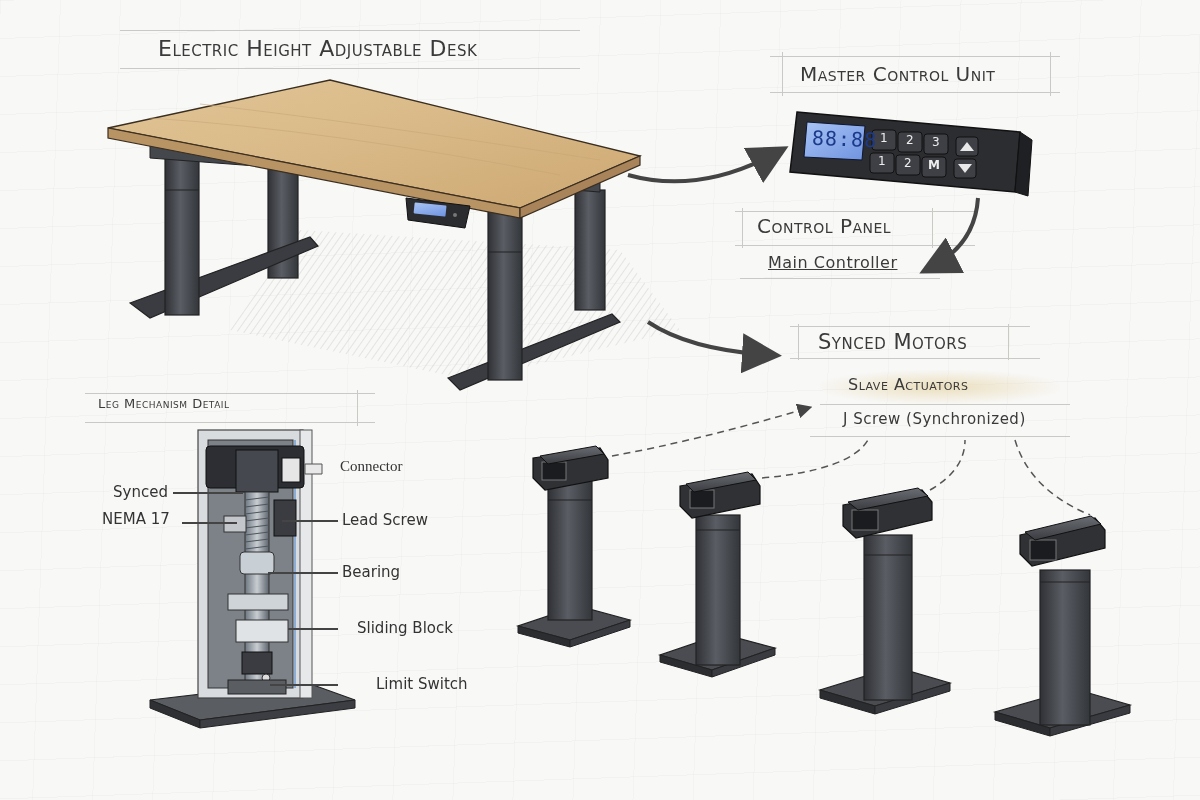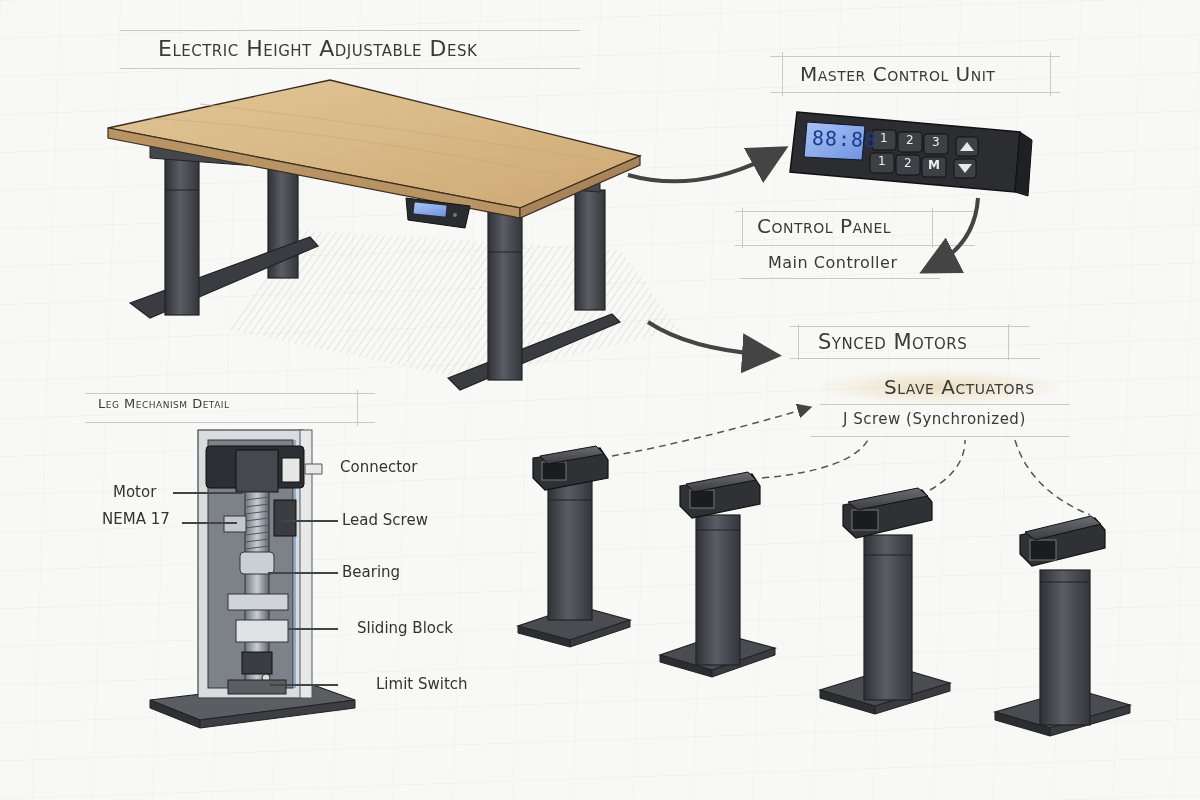--- a/index.html
+++ b/index.html
@@ -22,23 +22,23 @@
     position: absolute;
     font-family: "DejaVu Sans", sans-serif;
     color: #3a3a3a;
     white-space: nowrap;
     letter-spacing: 0.5px;
   }
   .smallcaps { font-variant: small-caps; }
   .title-main { left: 158px; top: 36px; font-size: 22px; }
   .title-master { left: 800px; top: 62px; font-size: 20px; }
   .title-panel { left: 757px; top: 214px; font-size: 20px; }
-  .sub-panel { left: 768px; top: 253px; font-size: 16px; }
+  .sub-panel { left: 768px; top: 253px; font-size: 16px; text-decoration: underline; }
   .title-synced { left: 818px; top: 330px; font-size: 21px; }
-  .title-slave { left: 848px; top: 375px; font-size: 20px; margin-left: 36px; }
+  .title-slave { left: 848px; top: 375px; font-size: 16px; }
   .sub-slave { left: 843px; top: 410px; font-size: 15px; }
   .title-leg { left: 98px; top: 396px; font-size: 13px; }
 
   .rule { position: absolute; height: 1px; background: #c9c9c6; }
   .vrule { position: absolute; width: 1px; background: #c9c9c6; }
 
   .highlight {
     position: absolute; left: 820px; top: 370px; width: 240px; height: 34px;
     background: radial-gradient(ellipse at center, rgba(230,214,170,0.75), rgba(240,228,196,0.0) 75%);
   }
@@ -262,22 +262,22 @@
 
   <div class="label smallcaps title-main">Electric Height Adjustable Desk</div>
   <div class="label smallcaps title-master">Master Control Unit</div>
   <div class="label smallcaps title-panel">Control Panel</div>
   <div class="label sub-panel">Main Controller</div>
   <div class="label smallcaps title-synced">Synced Motors</div>
   <div class="label smallcaps title-slave">Slave Actuators</div>
   <div class="label sub-slave">J Screw (Synchronized)</div>
   <div class="label smallcaps title-leg">Leg Mechanism Detail</div>
 
-  <div class="callout" style="left:340px;top:458px;">Connector</div>
-  <div class="callout" style="left:113px;top:483px;">Motor</div>
+  <div class="callout" style="left:340px;top:458px;font-family:Liberation Serif, serif;">Connector</div>
+  <div class="callout" style="left:113px;top:483px;">Synced</div>
   <div class="callout-line" style="left:173px;top:492px;width:70px;"></div>
   <div class="callout" style="left:102px;top:510px;">NEMA 17</div>
   <div class="callout-line" style="left:182px;top:522px;width:55px;"></div>
   <div class="callout" style="left:342px;top:511px;">Lead Screw</div>
   <div class="callout-line" style="left:282px;top:520px;width:56px;"></div>
   <div class="callout" style="left:342px;top:563px;">Bearing</div>
   <div class="callout-line" style="left:268px;top:572px;width:70px;"></div>
   <div class="callout" style="left:342px;top:619px;margin-left:15px;">Sliding Block</div>
   <div class="callout-line" style="left:288px;top:628px;width:50px;"></div>
   <div class="callout" style="left:342px;top:675px;margin-left:34px;">Limit Switch</div>

